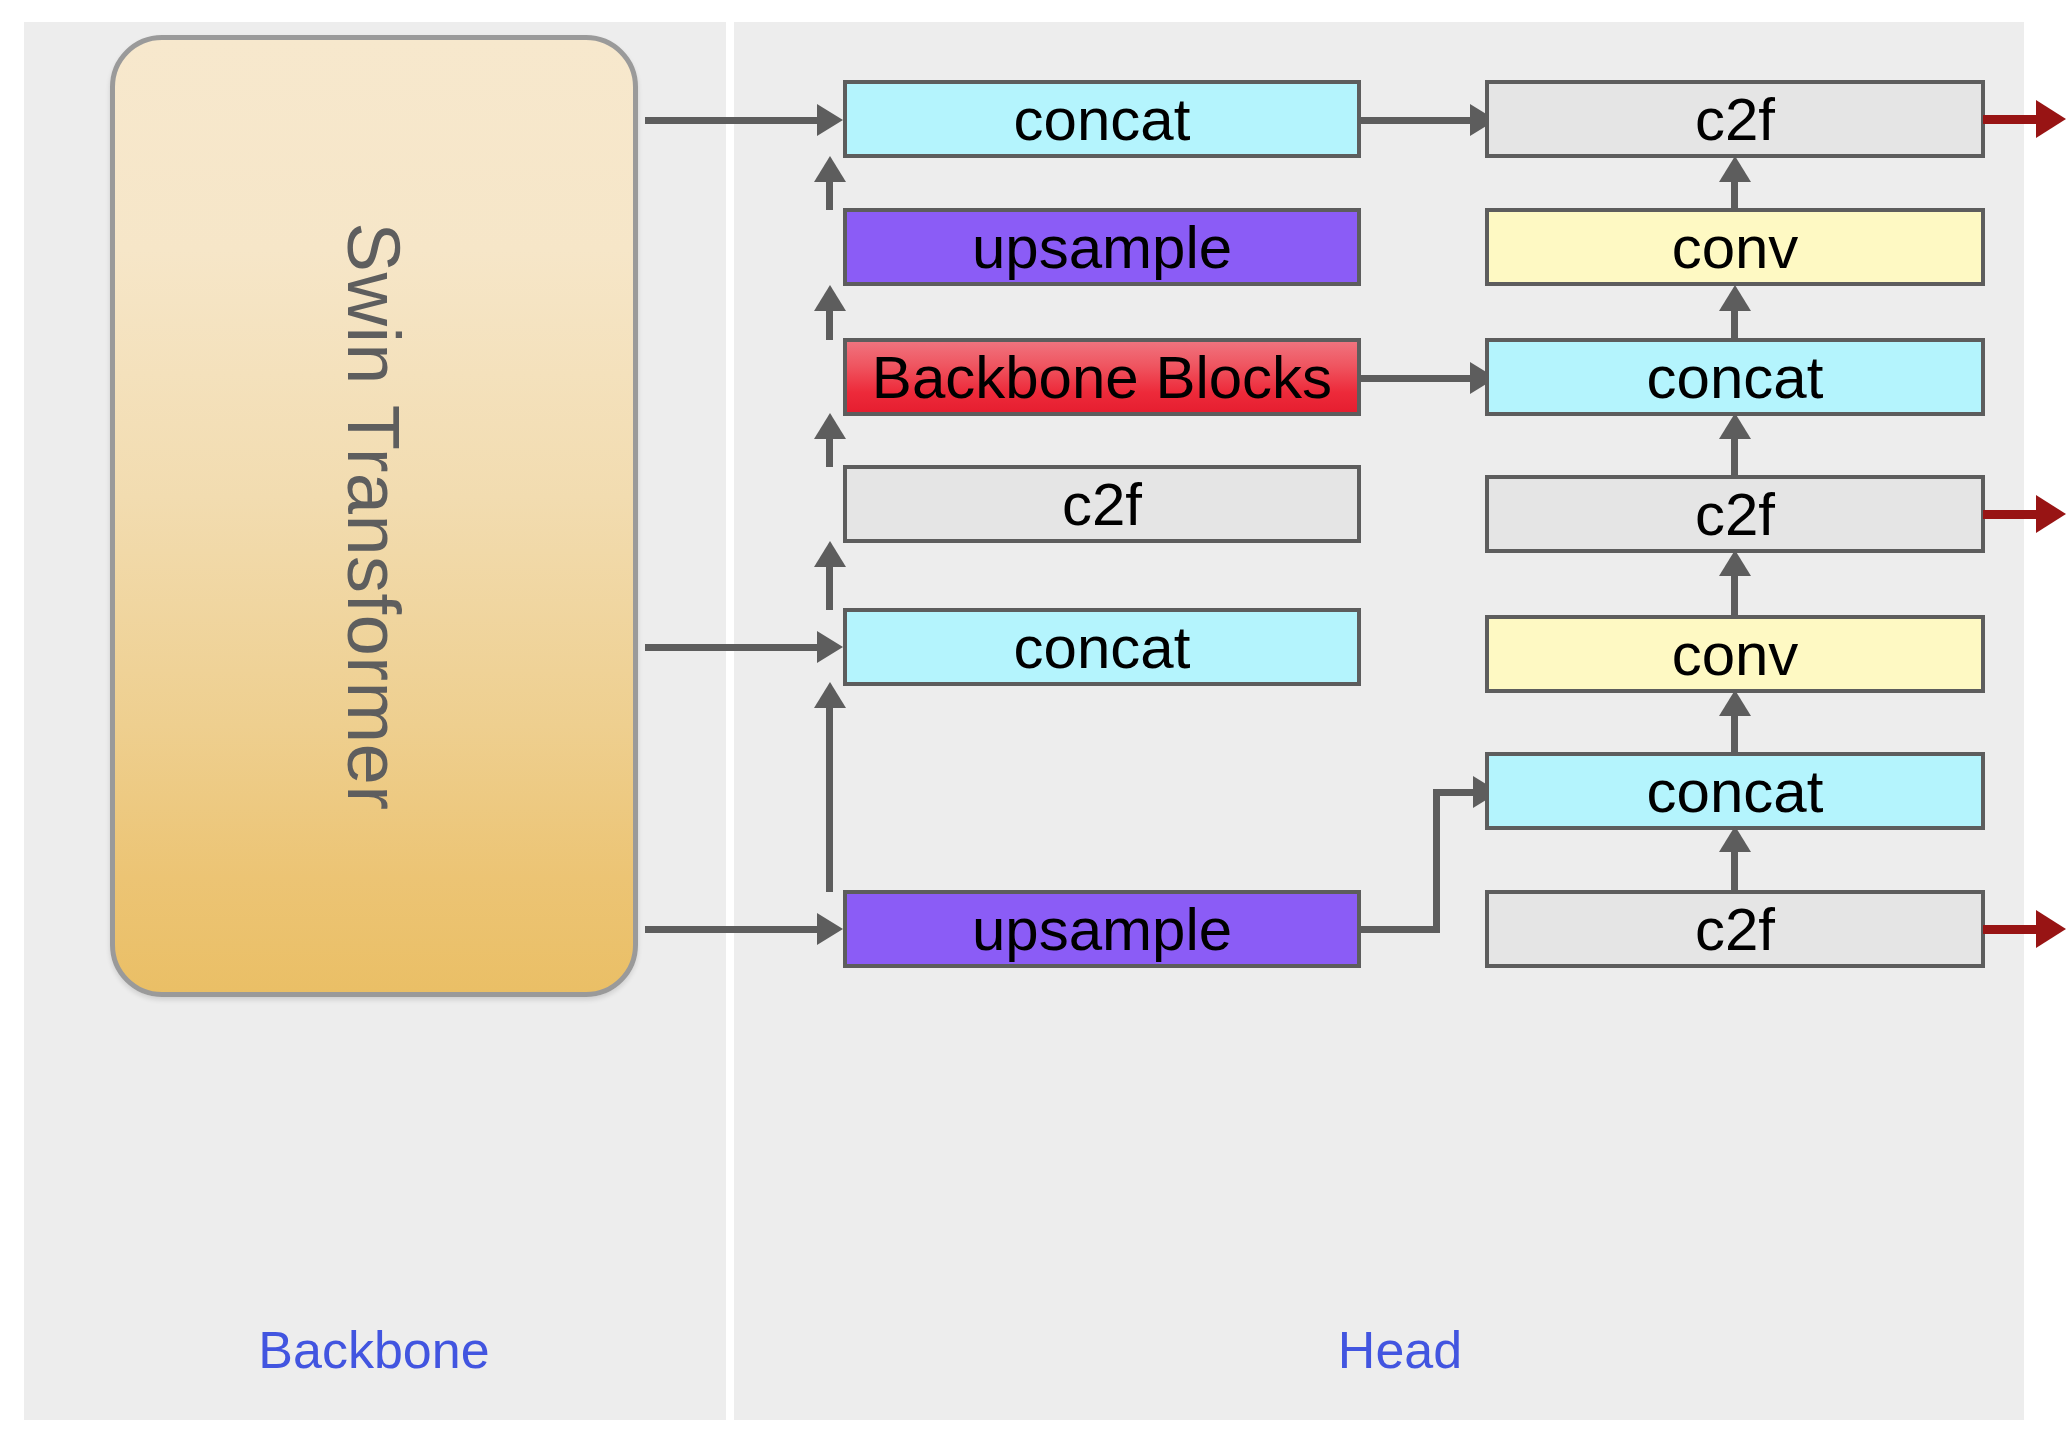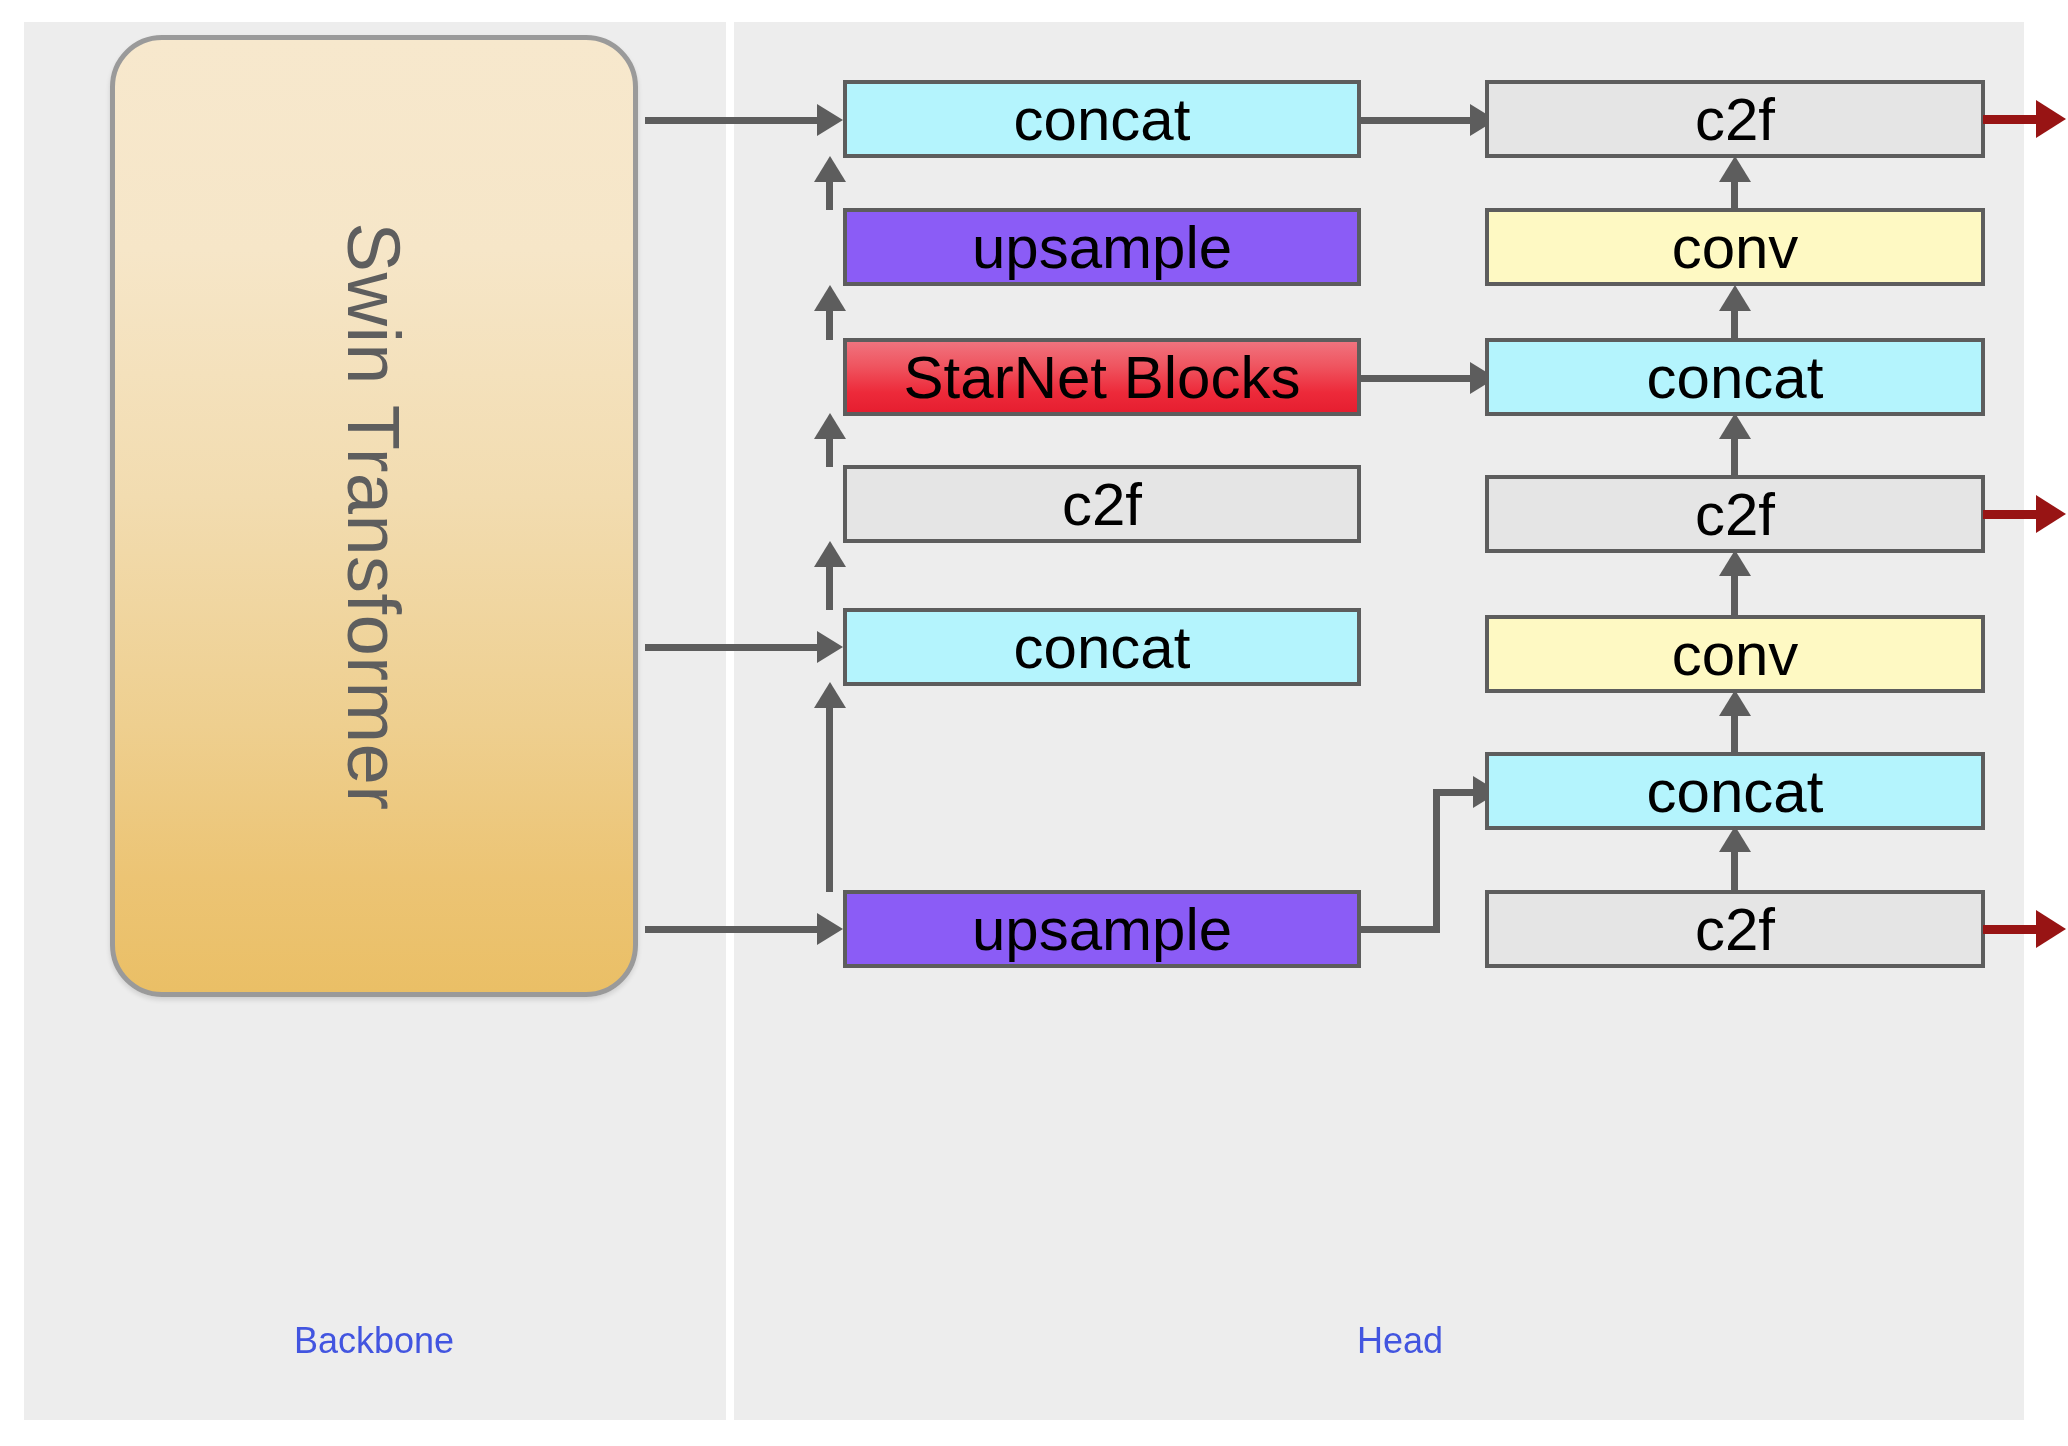--- a/index.html
+++ b/index.html
@@ -102,21 +102,21 @@
     position: absolute;
     width: 0; height: 0;
     border-top: 19px solid transparent;
     border-bottom: 19px solid transparent;
     border-left: 30px solid #981414;
   }
 
   
   .section-caption {
     position: absolute;
-    font-size: 36px;
+    font-size: 52px;
     color: #4255e0;
     text-align: center;
     white-space: nowrap;
   }
 </style>
 </head>
 <body>
 
 <div id="canvas">
 
@@ -140,21 +140,21 @@
 
   <div class="box concat" style="left:843px; top:80px; width:518px; height:78px;">
     <span>concat</span>
   </div>
 
   <div class="box upsample" style="left:843px; top:208px; width:518px; height:78px;">
     <span>upsample</span>
   </div>
 
   <div class="box starnet" style="left:843px; top:338px; width:518px; height:78px;">
-    <span>StarNet Blocks</span>
+    <span>Backbone Blocks</span>
   </div>
 
   <div class="box c2f" style="left:843px; top:465px; width:518px; height:78px;">
     <span>c2f</span>
   </div>
 
   <div class="box concat" style="left:843px; top:608px; width:518px; height:78px;">
     <span>concat</span>
   </div>
 

